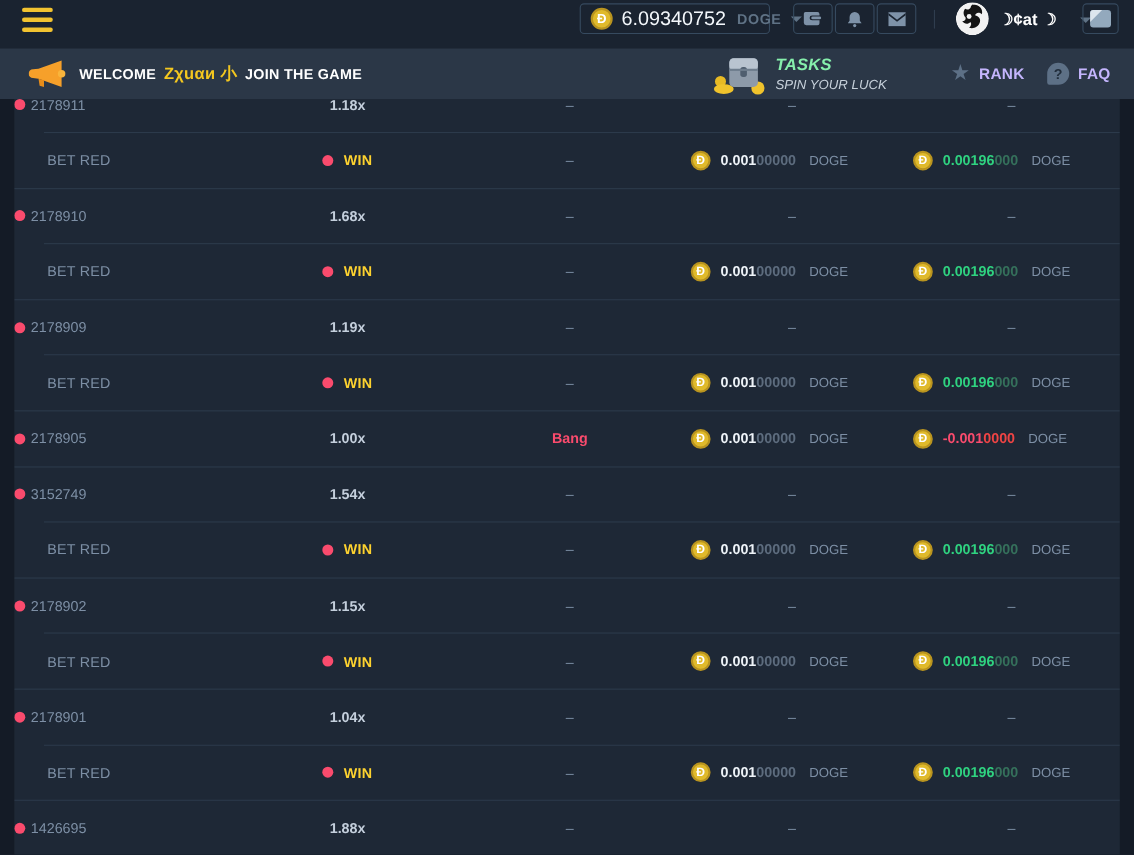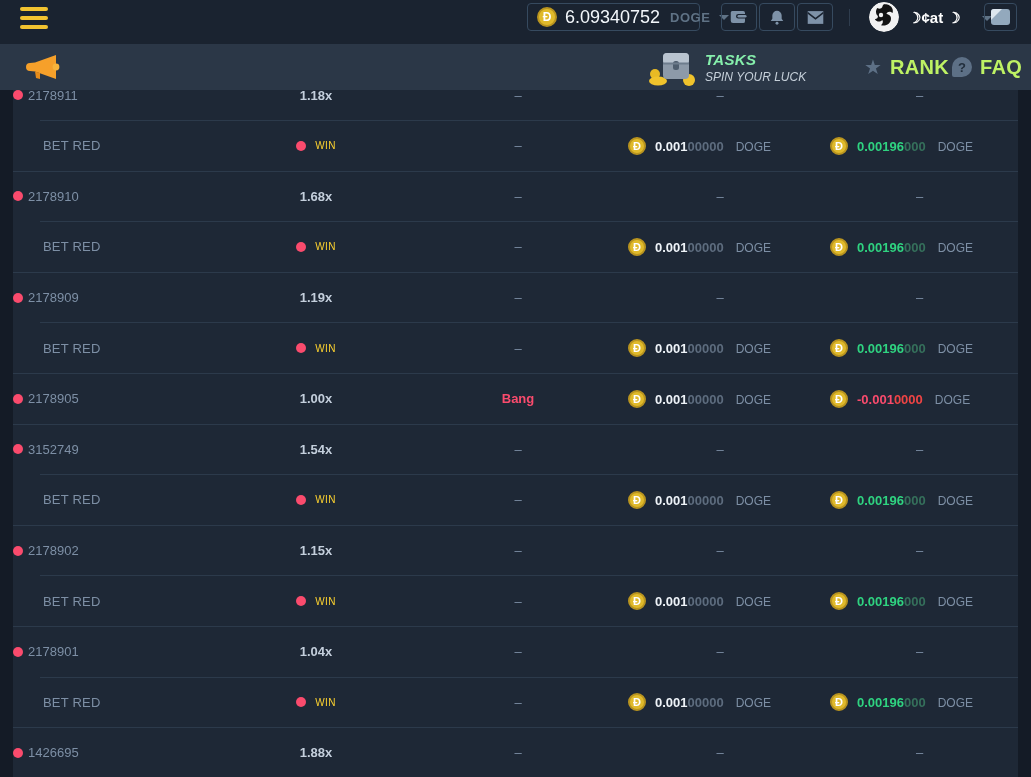--- a/index.html
+++ b/index.html
@@ -50,40 +50,40 @@
     font-size:13px;font-weight:bold;color:#fff;letter-spacing:.3px;}
   .player-name{color:#f4c71f;font-size:15px;margin:0 7px;}
   .tasks{position:absolute;left:647px;top:3px;display:flex;align-items:center;cursor:pointer;}
   .tasks-text{margin-left:8px;font-style:italic;}
   .tasks-title{color:#86efac;font-weight:bold;font-size:15px;letter-spacing:.3px;}
   .tasks-sub{color:#c6d0da;font-size:12px;margin-top:2px;}
   .navlink{position:absolute;top:0;height:46px;display:flex;align-items:center;cursor:pointer;}
   .rank{left:864px;}
   .faq{left:952px;}
   .star-glyph{color:#5d7086;font-size:20px;line-height:1;}
-  .navlink .lbl{color:#bef264;font-size:20px;font-weight:bold;margin-left:8px;letter-spacing:.3px;}
+  .navlink .lbl{color:#c4b5fd;font-size:14px;font-weight:bold;margin-left:8px;letter-spacing:.3px;}
   .q-circle{width:20px;height:20px;border-radius:50% 50% 50% 2px;background:#5d7086;color:#222e3c;
     font-weight:bold;font-size:13px;display:flex;align-items:center;justify-content:center;}
   
   .table{position:absolute;left:13px;top:90px;width:1005px;bottom:0;background:#1e2836;overflow:hidden;}
   .row{display:grid;grid-template-columns:202px 202px 202px 202px 1fr;height:49.6px;align-items:center;}
   .row.partial{margin-top:-19.6px;}
   .divider{height:1px;background:#2c3a4b;}
   .divider.indent{margin-left:27px;}
   .cell{display:flex;align-items:center;min-width:0;}
   .c1{padding-left:0;}
   .c1 .dot{margin-right:5px;}
   .c1.betc{padding-left:30px;}
   .center{justify-content:center;}
   .amount{padding-left:9px;}
   .dot{width:10px;height:10px;border-radius:50%;background:#fa4b6d;flex:none;}
   .game-id{color:#7d8fa5;font-size:13px;cursor:pointer;}
   .bet-label{color:#7d8fa5;font-size:13px;letter-spacing:.2px;}
   .mult{color:#c4cfdc;font-weight:bold;font-size:13px;}
-  .win{color:#fdd22f;font-weight:normal;font-size:10px;margin-left:9px;letter-spacing:.3px;}
+  .win{color:#fdd22f;font-weight:bold;font-size:13px;margin-left:9px;letter-spacing:.3px;}
   .bang{color:#fa4b6d;font-weight:bold;font-size:13px;}
   .dash{color:#7d8fa5;font-size:13px;}
   .amt-text{margin-left:9px;white-space:nowrap;}
   .amt-main{font-weight:bold;font-size:13px;}
   .amt-main.neutral{color:#eef3f8;}
   .amt-main.pos{color:#2fd380;}
   .amt-main.neg{color:#fa4b6d;}
   .amt-zeros{font-weight:bold;font-size:13px;}
   .z-neutral{color:#5d6c7e;}
   .z-pos{color:#35705b;}
@@ -144,20 +144,25 @@
     <span class="chat-glyph"></span>
   </div>
 </div>
 
 <div class="welcome-bar">
   <svg class="megaphone" width="34" height="28" viewBox="0 0 34 28">
     <path fill="#f6a02a" d="M30 2L9 9.5 4 10a4 4 0 0 0 0 8l5 .5L30 26z"></path>
     <path fill="#e78c1a" d="M9 18.5l5 1.5v6l-4-1z"></path>
     <circle cx="30" cy="14" r="3.4" fill="#f8b43c"></circle>
   </svg>
+  <div class="welcome-text">
+    <span>WELCOME</span>
+    <span class="player-name">Zχuαи 小</span>
+    <span>JOIN THE GAME</span>
+  </div>
 
   <div class="tasks">
     <svg width="50" height="40" viewBox="0 0 50 40">
       <circle cx="8" cy="27" r="5" fill="#e8ba24"></circle>
       <ellipse cx="11" cy="34" rx="9" ry="4.5" fill="#f0c32c"></ellipse>
       <circle cx="42" cy="33" r="6" fill="#f0c32c"></circle>
       <rect x="16" y="6" width="26" height="26" rx="4" fill="#8d9aa9"></rect>
       <rect x="16" y="6" width="26" height="11" rx="4" fill="#b9c4d0"></rect>
       <rect x="26" y="14" width="6" height="9" rx="2.5" fill="#4f5e6f"></rect>
       <rect x="16" y="15.5" width="26" height="2" fill="#6e7d8d"></rect>

